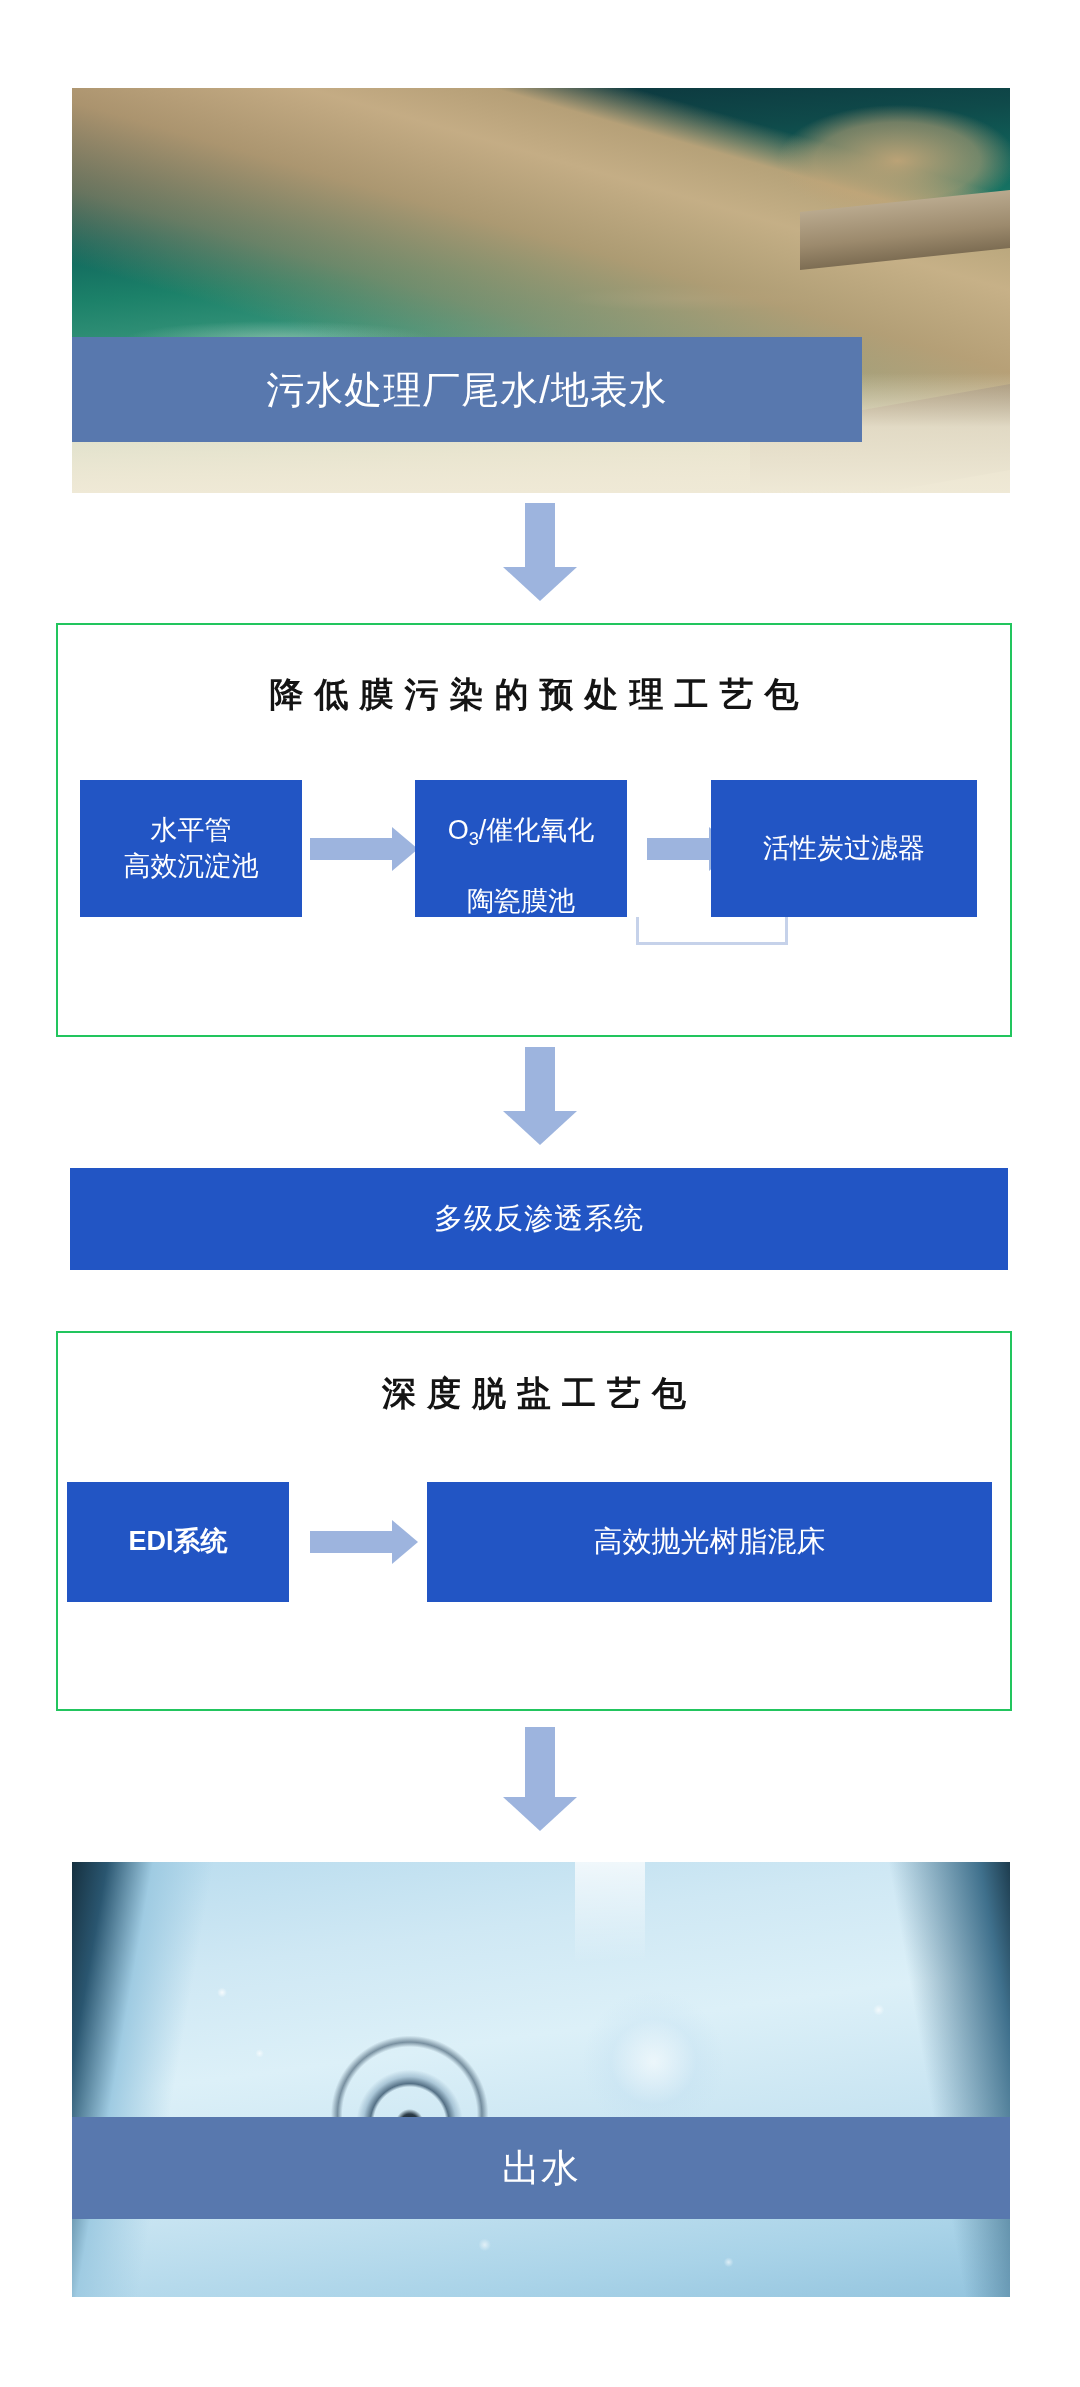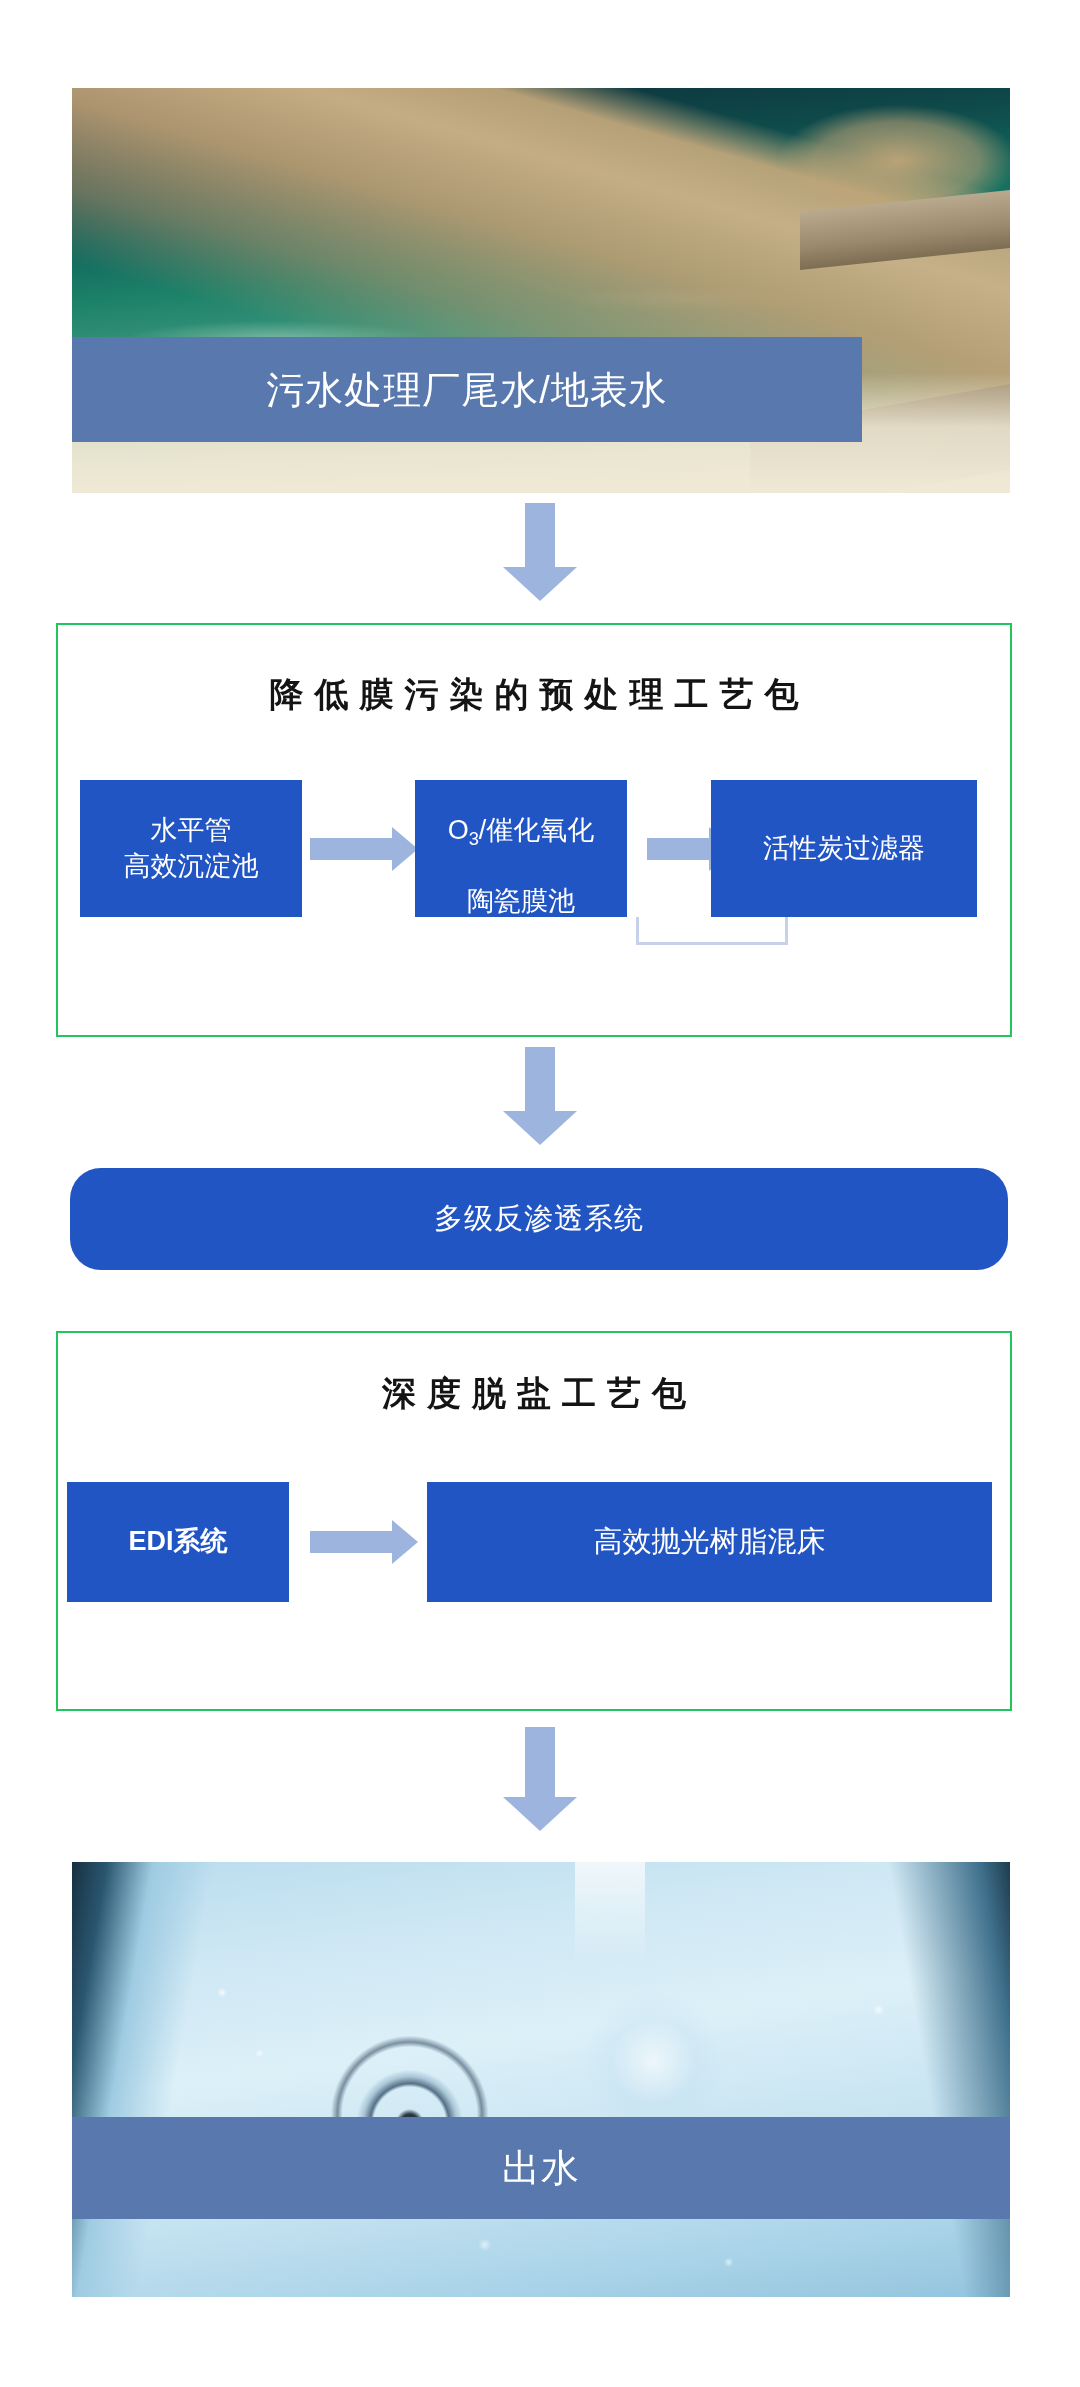--- a/index.html
+++ b/index.html
@@ -240,21 +240,20 @@
   .wide-bar {
     position: absolute;
     background: #2255c4;
     color: #ffffff;
     display: flex;
     align-items: center;
     justify-content: center;
     font-size: 29px;
     letter-spacing: 1px;
     white-space: nowrap;
-    border-radius: 31px;
   }
 </style>
 </head>
 <body>
 
 <div id="page">
 
   <div class="photo photo-top">
     <div class="spillway"></div>
     <div class="spillway2"></div>

